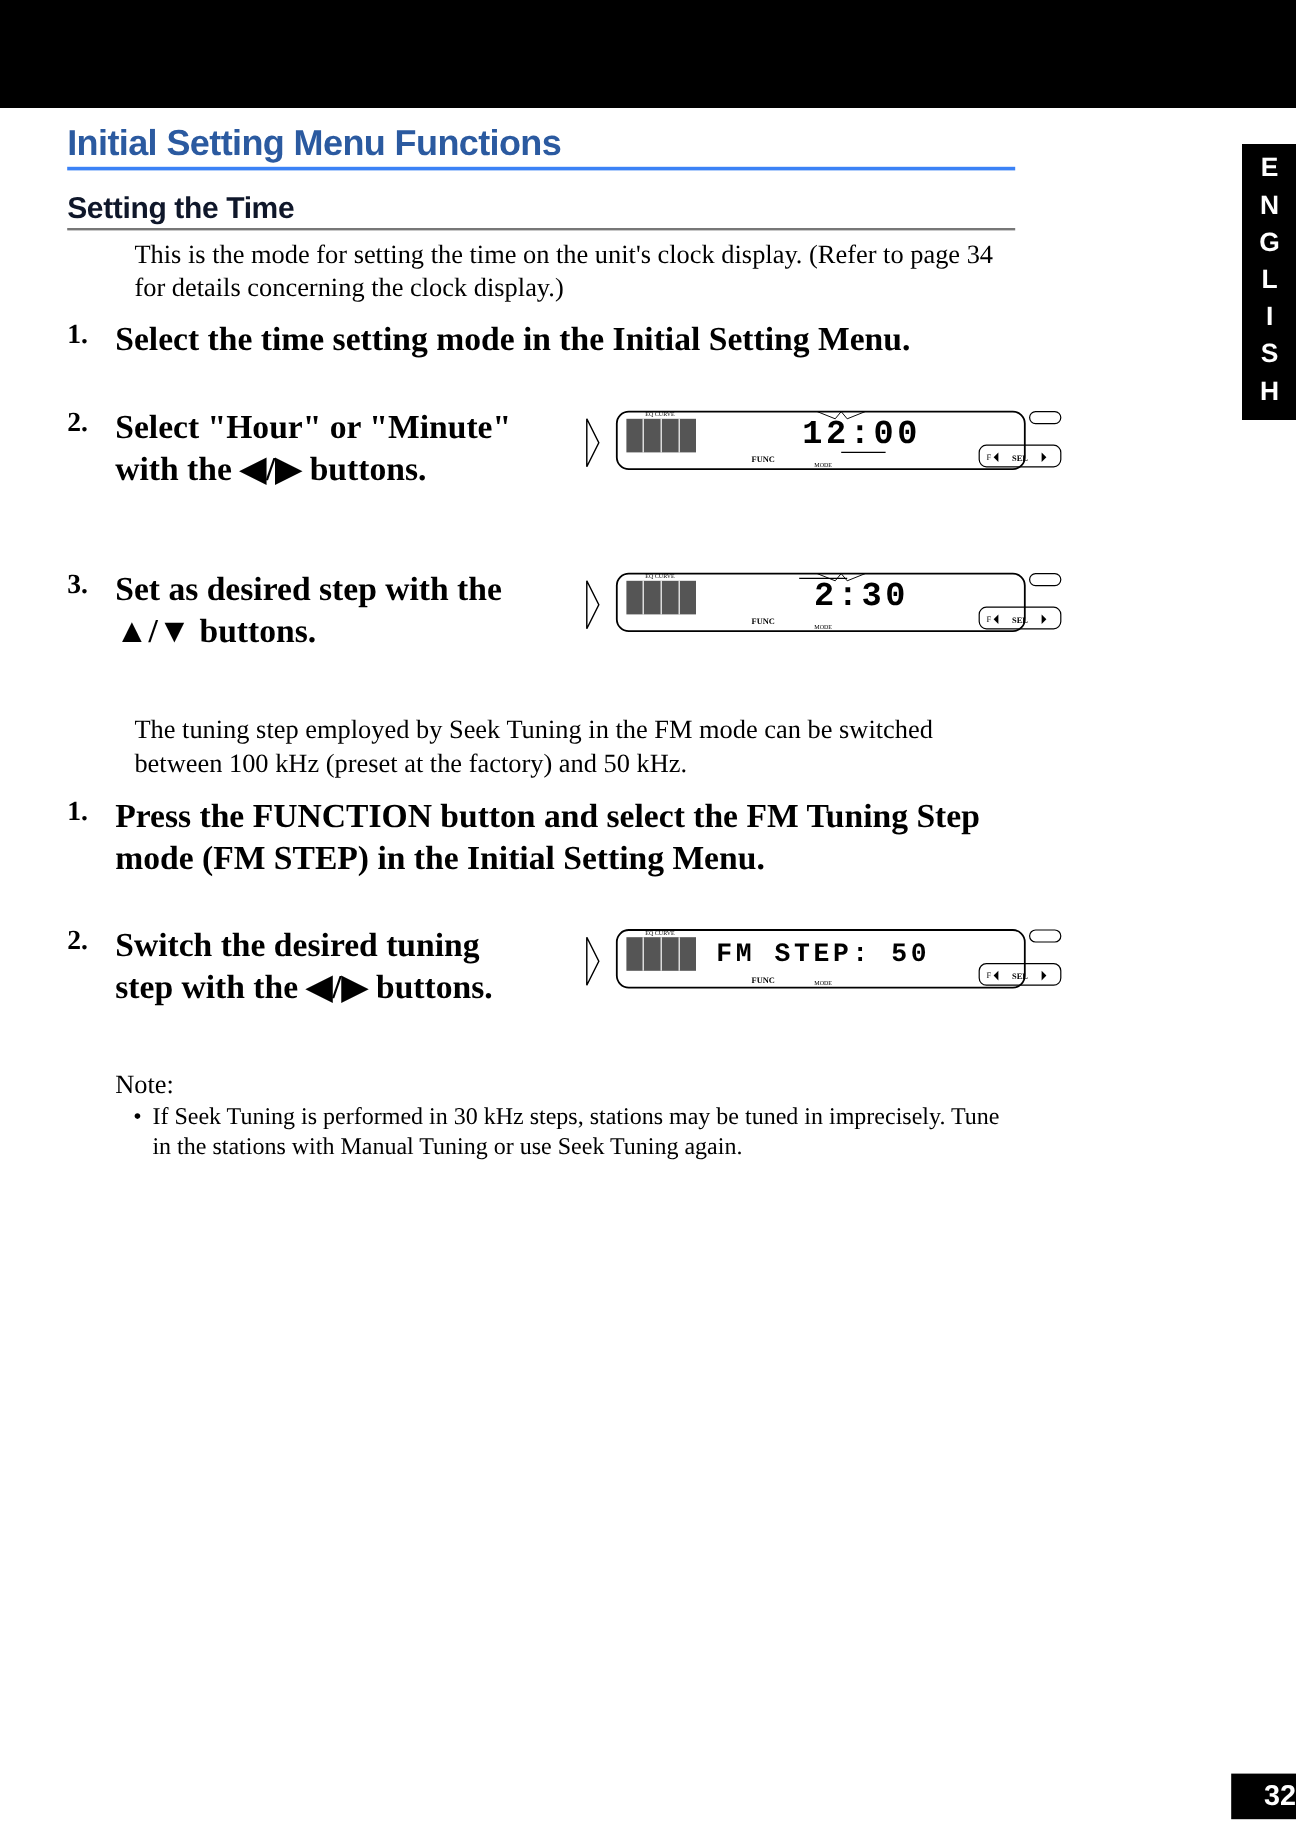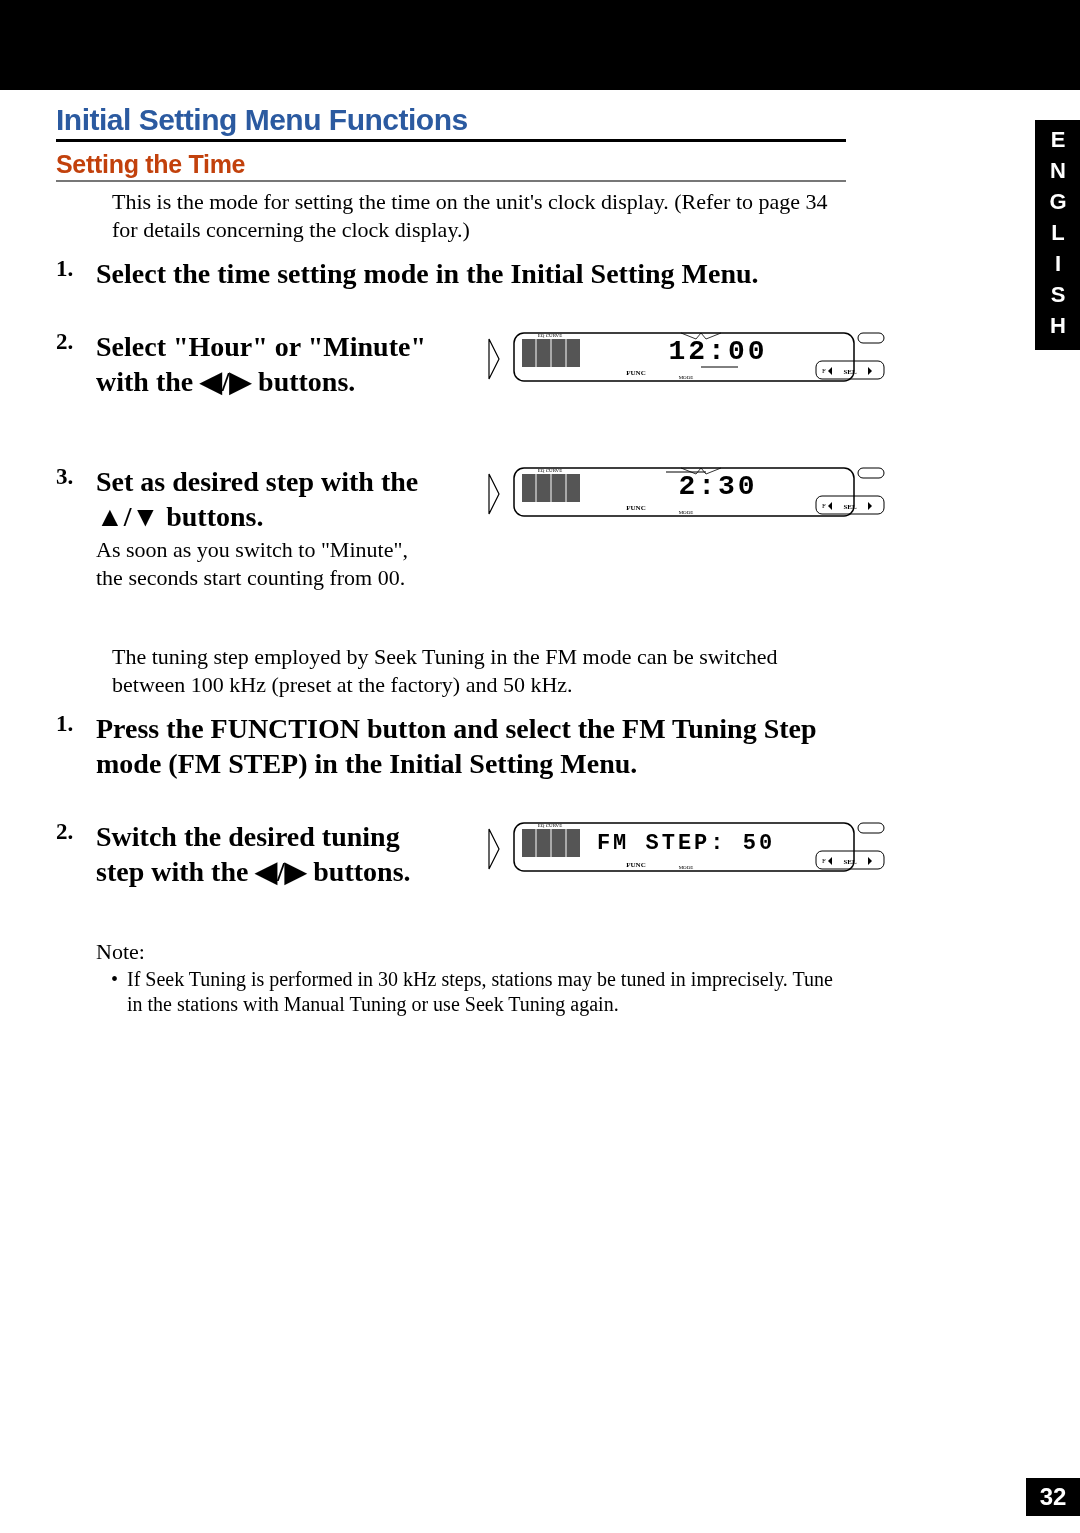--- a/index.html
+++ b/index.html
@@ -1,25 +1,25 @@
 <!DOCTYPE html>
 <html><head>
 <meta charset="utf-8">
 <style>
   * { box-sizing: border-box; margin: 0; padding: 0; }
   html, body { width: 1080px; height: 1533px; background: #fff; font-family: "Times New Roman", Times, serif; color: #000; }
   .page { position: relative; width: 1080px; height: 1533px; }
   .top-bar { position: absolute; top: 0; left: 0; width: 1080px; height: 90px; background: #000; }
   .lang-tab { position: absolute; top: 120px; right: 0; width: 45px; height: 230px; background: #000; color: #fff; display: flex; align-items: center; justify-content: center; }
   .lang-tab span { writing-mode: vertical-rl; text-orientation: upright; font-family: Arial, Helvetica, sans-serif; font-weight: bold; font-size: 22px; letter-spacing: 6px; }
-  .page-num { position: absolute; bottom: 17px; right: 0; width: 54px; height: 38px; background: #000; color: #fff; display: flex; align-items: center; justify-content: center; font-family: Arial, Helvetica, sans-serif; font-weight: bold; font-size: 24px; }
+  .page-num { position: absolute; bottom: 17px; right: 0; width: 54px; height: 38px; background: #000; color: #fff; display: flex; align-items: center; justify-content: flex-end; font-family: Arial, Helvetica, sans-serif; font-weight: bold; font-size: 24px; }
   .content { position: absolute; top: 103px; left: 56px; width: 790px; }
-  .h1 { font-family: Arial, Helvetica, sans-serif; font-weight: bold; font-size: 30px; color: #2b5aa0; border-bottom: 3px solid #000000; padding-bottom: 2px; margin-bottom: 8px; letter-spacing: -0.5px; }
+  .h1 { font-family: Arial, Helvetica, sans-serif; font-weight: bold; font-size: 30px; color: #2b5aa0; border-bottom: 3px solid #3b82f6; padding-bottom: 2px; margin-bottom: 18px; letter-spacing: -0.5px; }
   .intro { font-size: 22px; margin-left: 40px; margin-bottom: 38px; line-height: 1.25; }
-  .h2 { font-family: Arial, Helvetica, sans-serif; font-weight: bold; font-size: 25px; color: #c2410c; border-bottom: 2px solid #777; padding-bottom: 1px; margin-bottom: 6px; letter-spacing: -0.3px; }
+  .h2 { font-family: Arial, Helvetica, sans-serif; font-weight: bold; font-size: 25px; color: #0f172a; border-bottom: 2px solid #777; padding-bottom: 1px; margin-bottom: 6px; letter-spacing: -0.3px; }
   .body { font-size: 22px; margin-left: 56px; margin-bottom: 12px; line-height: 1.28; }
   .step-row { display: flex; margin-left: 0; margin-bottom: 10px; }
   .step-num { font-family: "Times New Roman", serif; font-weight: bold; font-size: 23px; width: 40px; flex: 0 0 40px; text-align: left; padding-left: 0; }
   .step-text-col { flex: 0 0 340px; }
   .step-text-col.wide { flex: 0 0 760px; }
   .step-title { font-family: "Times New Roman", serif; font-weight: bold; font-size: 28px; line-height: 1.25; }
   .step-sub { font-family: "Times New Roman", serif; font-size: 22px; line-height: 1.28; margin-top: 2px; }
   .fig-col { flex: 1; padding-left: 50px; }
   .note-heading { font-family: "Times New Roman", serif; font-weight: normal; font-size: 22px; margin-left: 40px; }
   .note-list { margin-left: 55px; margin-top: 2px; }
@@ -94,21 +94,20 @@
         </div>
       </div>
     </div>
 
     <div class="sect-gap-lg"></div>
 
     <div class="step-row">
       <div class="step-num">3.</div>
       <div class="step-text-col">
         <div class="step-title">Set as desired step with the ▲/▼ buttons.</div>
-        <div class="step-sub">As soon as you switch to "Minute", the seconds start counting from 00.</div>
       </div>
       <div class="fig-col">
         <div class="lcd">
           <svg viewBox="0 0 400 60">
             <polygon points="3,10 13,30 3,50" fill="none" stroke="#000" stroke-width="1.2"></polygon>
             <rect x="28" y="4" width="340" height="48" rx="10" ry="10" fill="none" stroke="#000" stroke-width="1.5"></rect>
             <rect x="36" y="10" width="58" height="28" fill="#555"></rect>
             <line x1="50" y1="10" x2="50" y2="38" stroke="#fff" stroke-width="1"></line>
             <line x1="65" y1="10" x2="65" y2="38" stroke="#fff" stroke-width="1"></line>
             <line x1="80" y1="10" x2="80" y2="38" stroke="#fff" stroke-width="1"></line>

